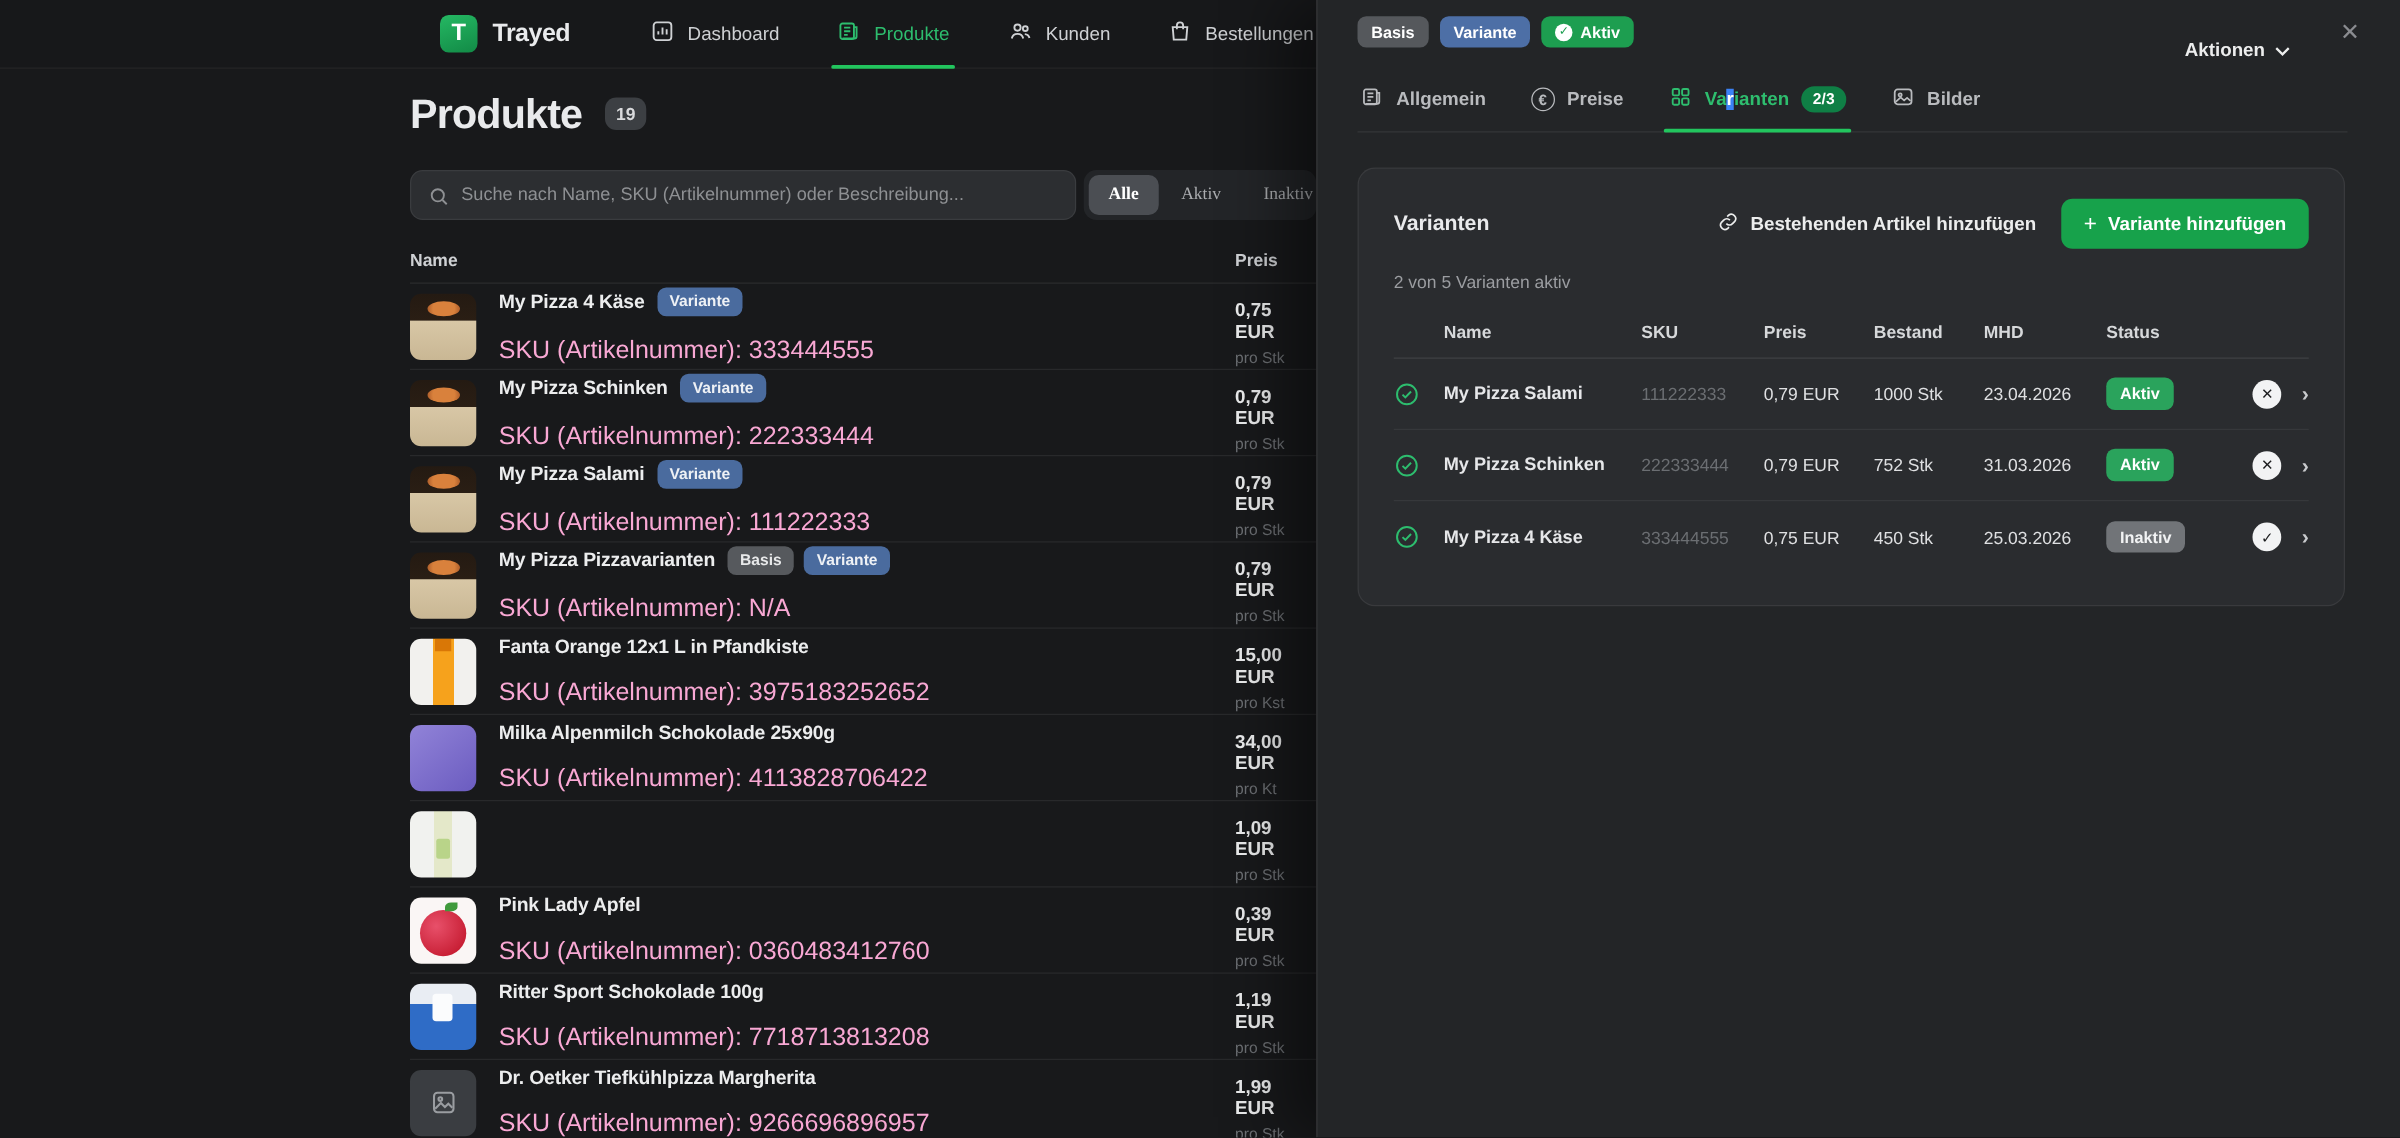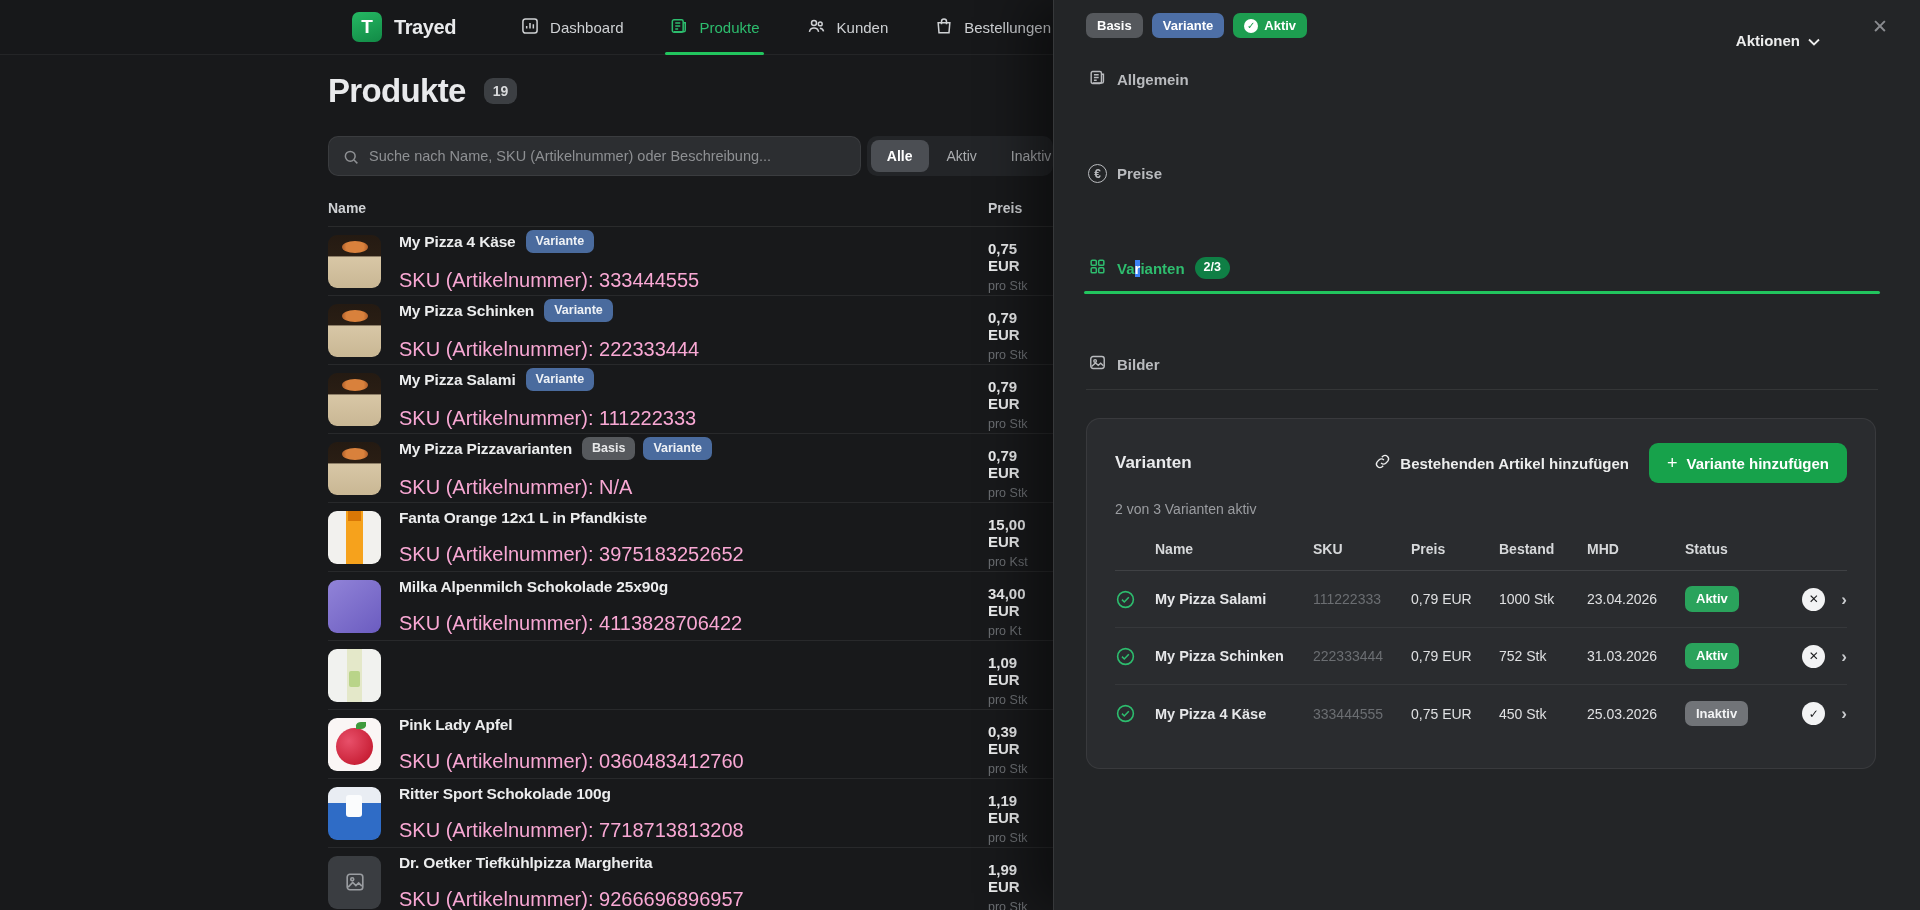--- a/index.html
+++ b/index.html
@@ -55,21 +55,21 @@
   }
   .search-box svg { position:absolute; left:13px; top:11px; }
   .search-box input {
     width:100%; height:100%; background:transparent; border:none; outline:none;
     color:#e9eaec; font-size:14.5px; padding:0 14px 0 40px;
     font-family:"Liberation Sans","DejaVu Sans",sans-serif;
   }
   .search-box input::placeholder { color:#8e9093; }
   .segmented {
     display:flex; align-items:center; gap:2px; height:40px;
-    background:#232528; border-radius:10px; padding:4px; width:200px; overflow:hidden;
+    background:#232528; border-radius:10px; padding:4px; width:200px; overflow:hidden;font-family:Liberation Serif, serif;
   }
   .seg {
     height:32px; border-radius:8px; padding:0 16px; font-size:14px;
     display:flex; align-items:center; color:#aaacaf; white-space:nowrap; cursor:pointer;
   }
   .seg.active { background:#4b4e53; color:#fff; font-weight:bold; }
 
   .list-cols {
     display:flex; margin-top:24px; padding-bottom:10px;
     border-bottom:1px solid rgba(255,255,255,0.08);
@@ -125,37 +125,37 @@
     background:#232527; border-left:1px solid rgba(255,255,255,0.09);
     box-shadow:-24px 0 48px rgba(0,0,0,0.45);
     padding:0 42px 0 32px;
   }
   .panel-close {
     position:absolute; top:14px; right:28px; width:24px; height:24px;
     color:#8a8c90; font-size:19px; display:flex; align-items:center; justify-content:center; cursor:pointer;
   }
   .panel-title { margin-top:24px; font-size:26px; font-weight:bold; letter-spacing:-0.02em; }
   .actions-btn {
-    position:absolute; top:32px; right:100px; display:flex; align-items:center; gap:8px;
+    position:absolute; top:32px; right:88px; display:flex; align-items:center; gap:8px;
     color:#eceded; font-size:15px; font-weight:bold; cursor:pointer;
   }
   .panel-badges { display:flex; gap:9px; margin-top:13px; }
   .hbadge {
     height:25px; display:flex; align-items:center; gap:6px;
     font-size:13px; font-weight:bold; border-radius:7px; padding:0 11px; color:#fff;
   }
   .hbadge--gray { background:#55585c; }
   .hbadge--blue { background:#4d6fa6; }
   .hbadge--green { background:#1d9e50; }
   .hbadge .chk {
     width:14px; height:14px; border-radius:50%; background:#fff; color:#1d9e50;
     font-size:10px; font-weight:bold; display:flex; align-items:center; justify-content:center;
   }
   .tabs {
-    display:flex; gap:52px; margin-top:22px; border-bottom:1px solid rgba(255,255,255,0.08);flex-direction:column;
+    display:flex; gap:32px; margin-top:22px; border-bottom:1px solid rgba(255,255,255,0.08);
   }
   .tab {
     display:flex; align-items:center; gap:10px; padding:8px 2px 14px 2px;
     color:#b9bbbe; font-size:15px; font-weight:bold; cursor:pointer; position:relative;
   }
   .tab svg { stroke:#b9bbbe; }
   .tab.active { color:#2ebd6e; }
   .tab.active svg { stroke:#2ebd6e; }
   .tab.active::after {
     content:""; position:absolute; left:-2px; right:-2px; bottom:-1px; height:3px;
@@ -543,21 +543,21 @@
               <path d="M14 10a5 5 0 0 0-7 0L4.5 12.5a5 5 0 0 0 7 7L13 18"></path>
           </svg>
         </span>
         <span>Bestehenden Artikel hinzufügen</span>
       </div>
       <button class="green-btn">
         <span class="plus">+</span>
         <span>Variante hinzufügen</span>
       </button>
     </div>
-    <div class="card-sub">2 von 3 Varianten aktiv</div>
+    <div class="card-sub">2 von 5 Varianten aktiv</div>
 
     <div class="vgrid vhead">
       <span></span>
       <span>Name</span>
       <span>SKU</span>
       <span>Preis</span>
       <span>Bestand</span>
       <span>MHD</span>
       <span>Status</span>
       <span></span>

